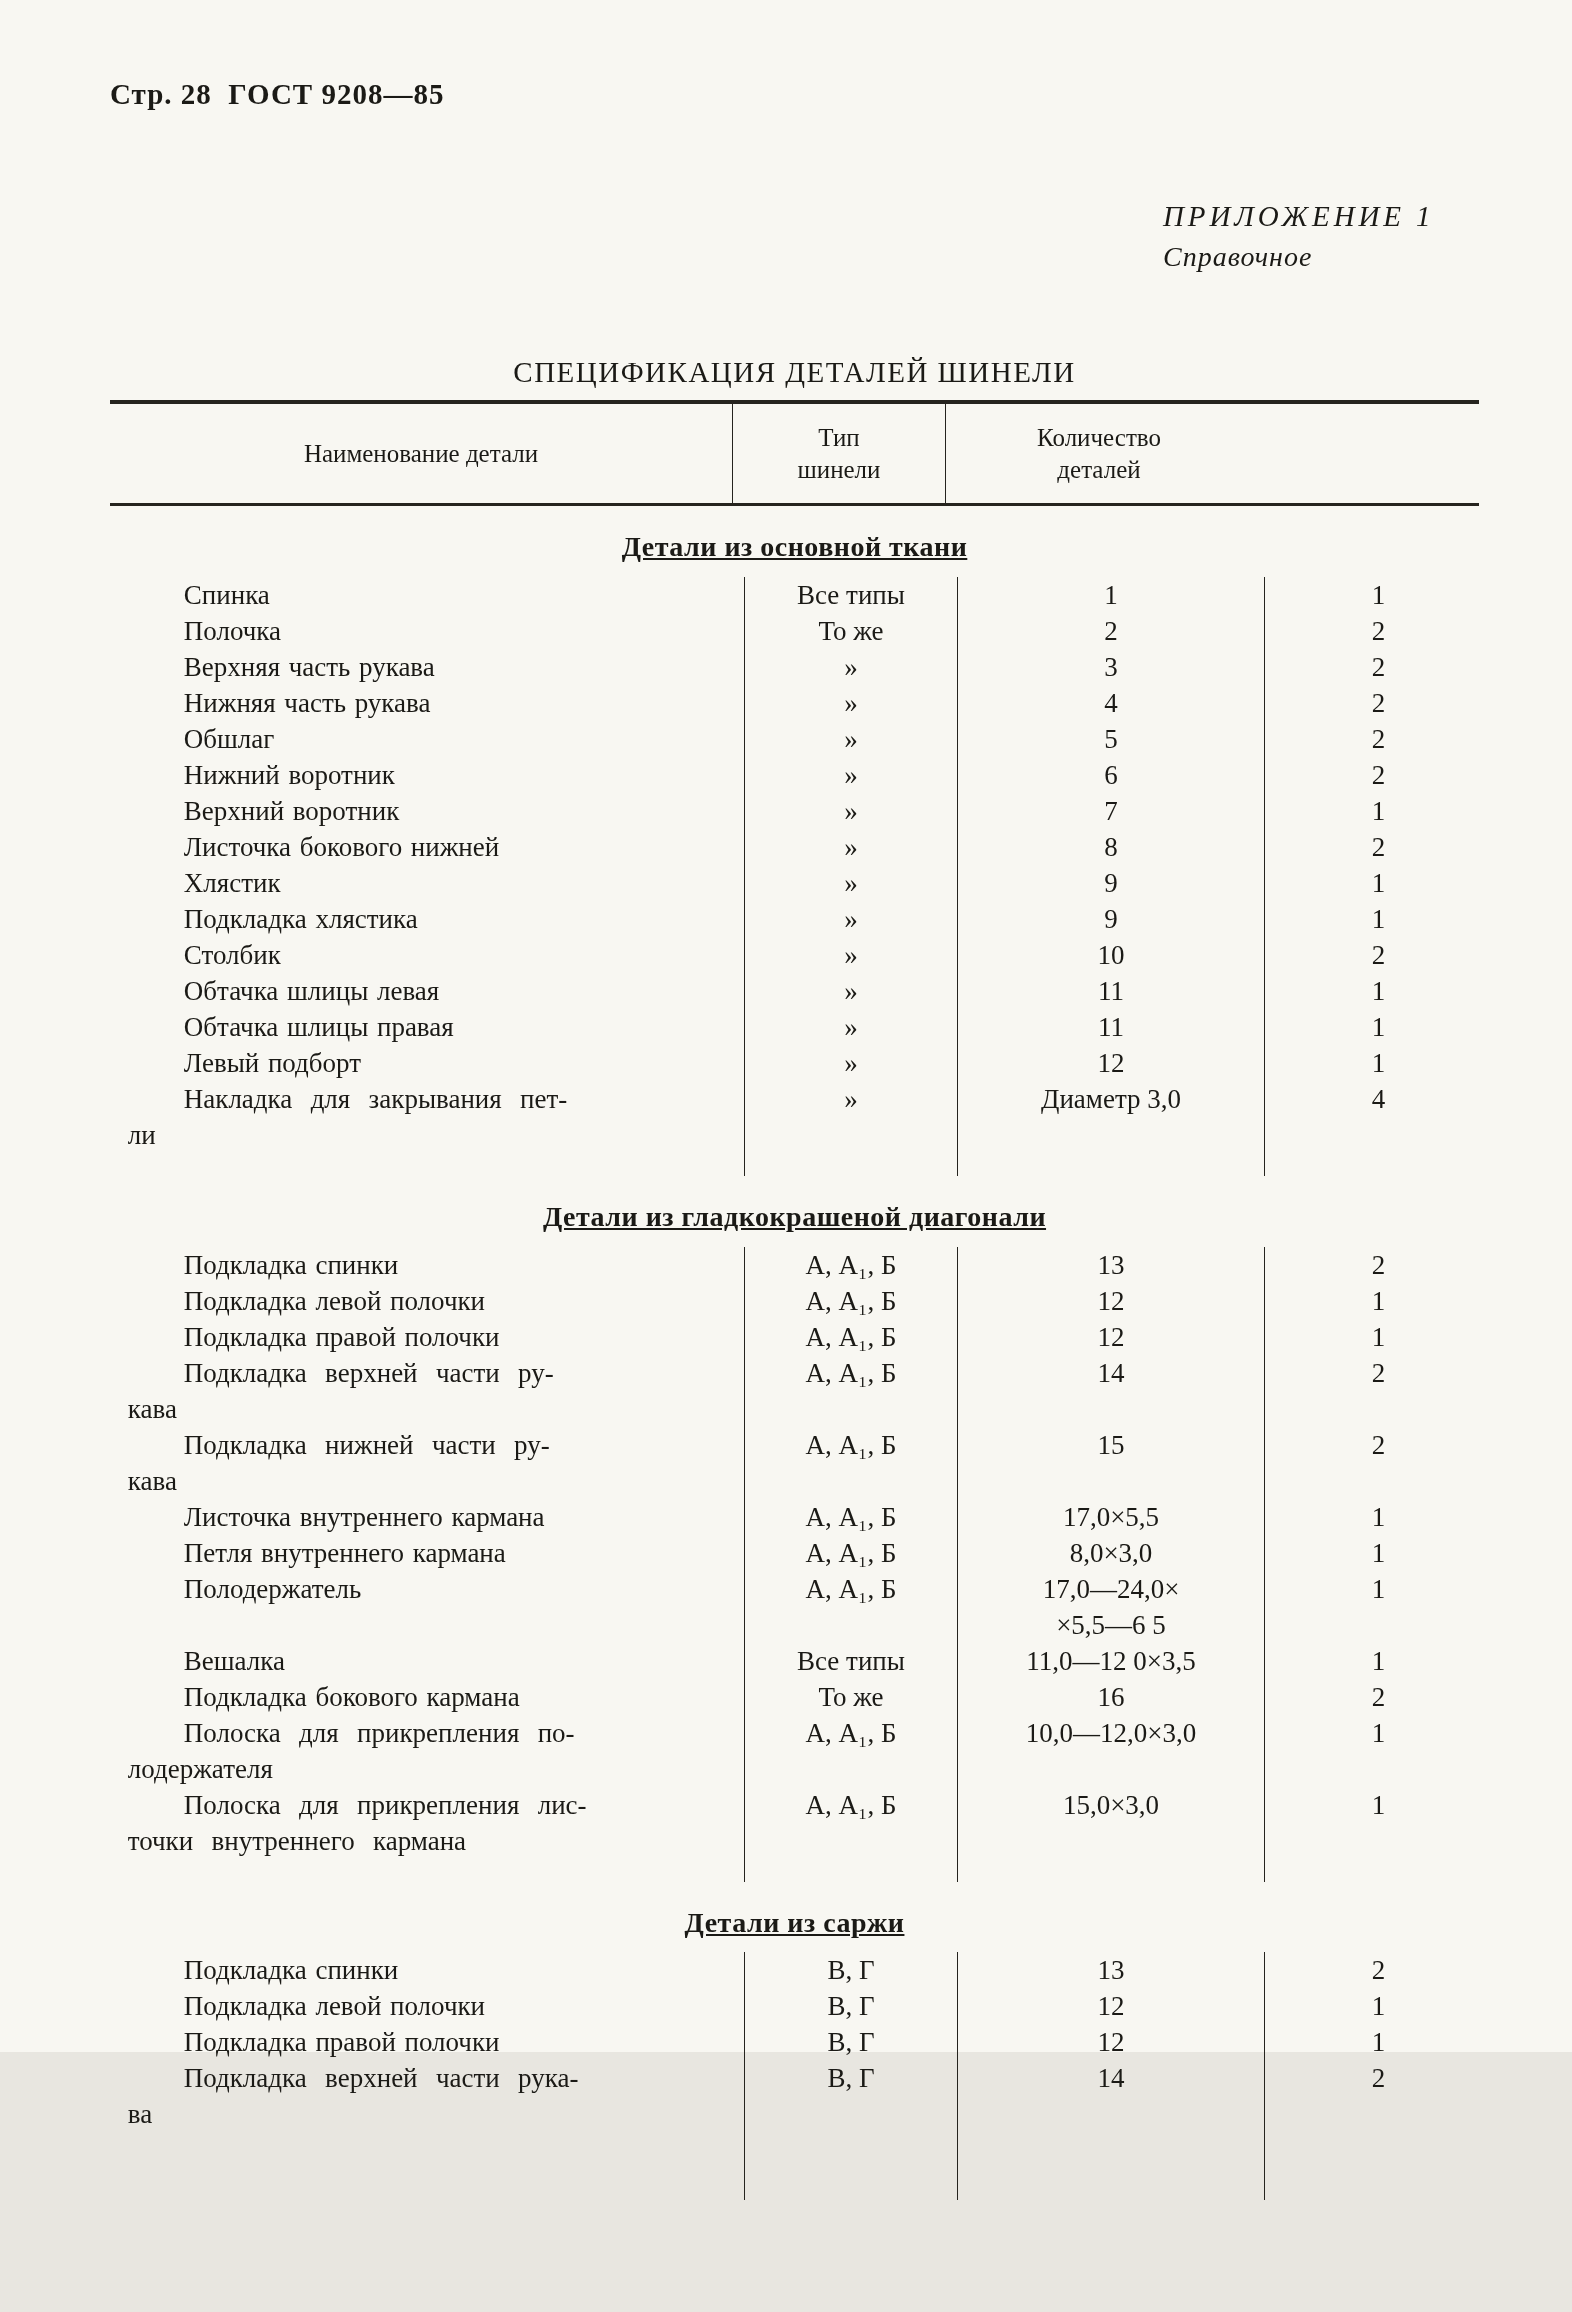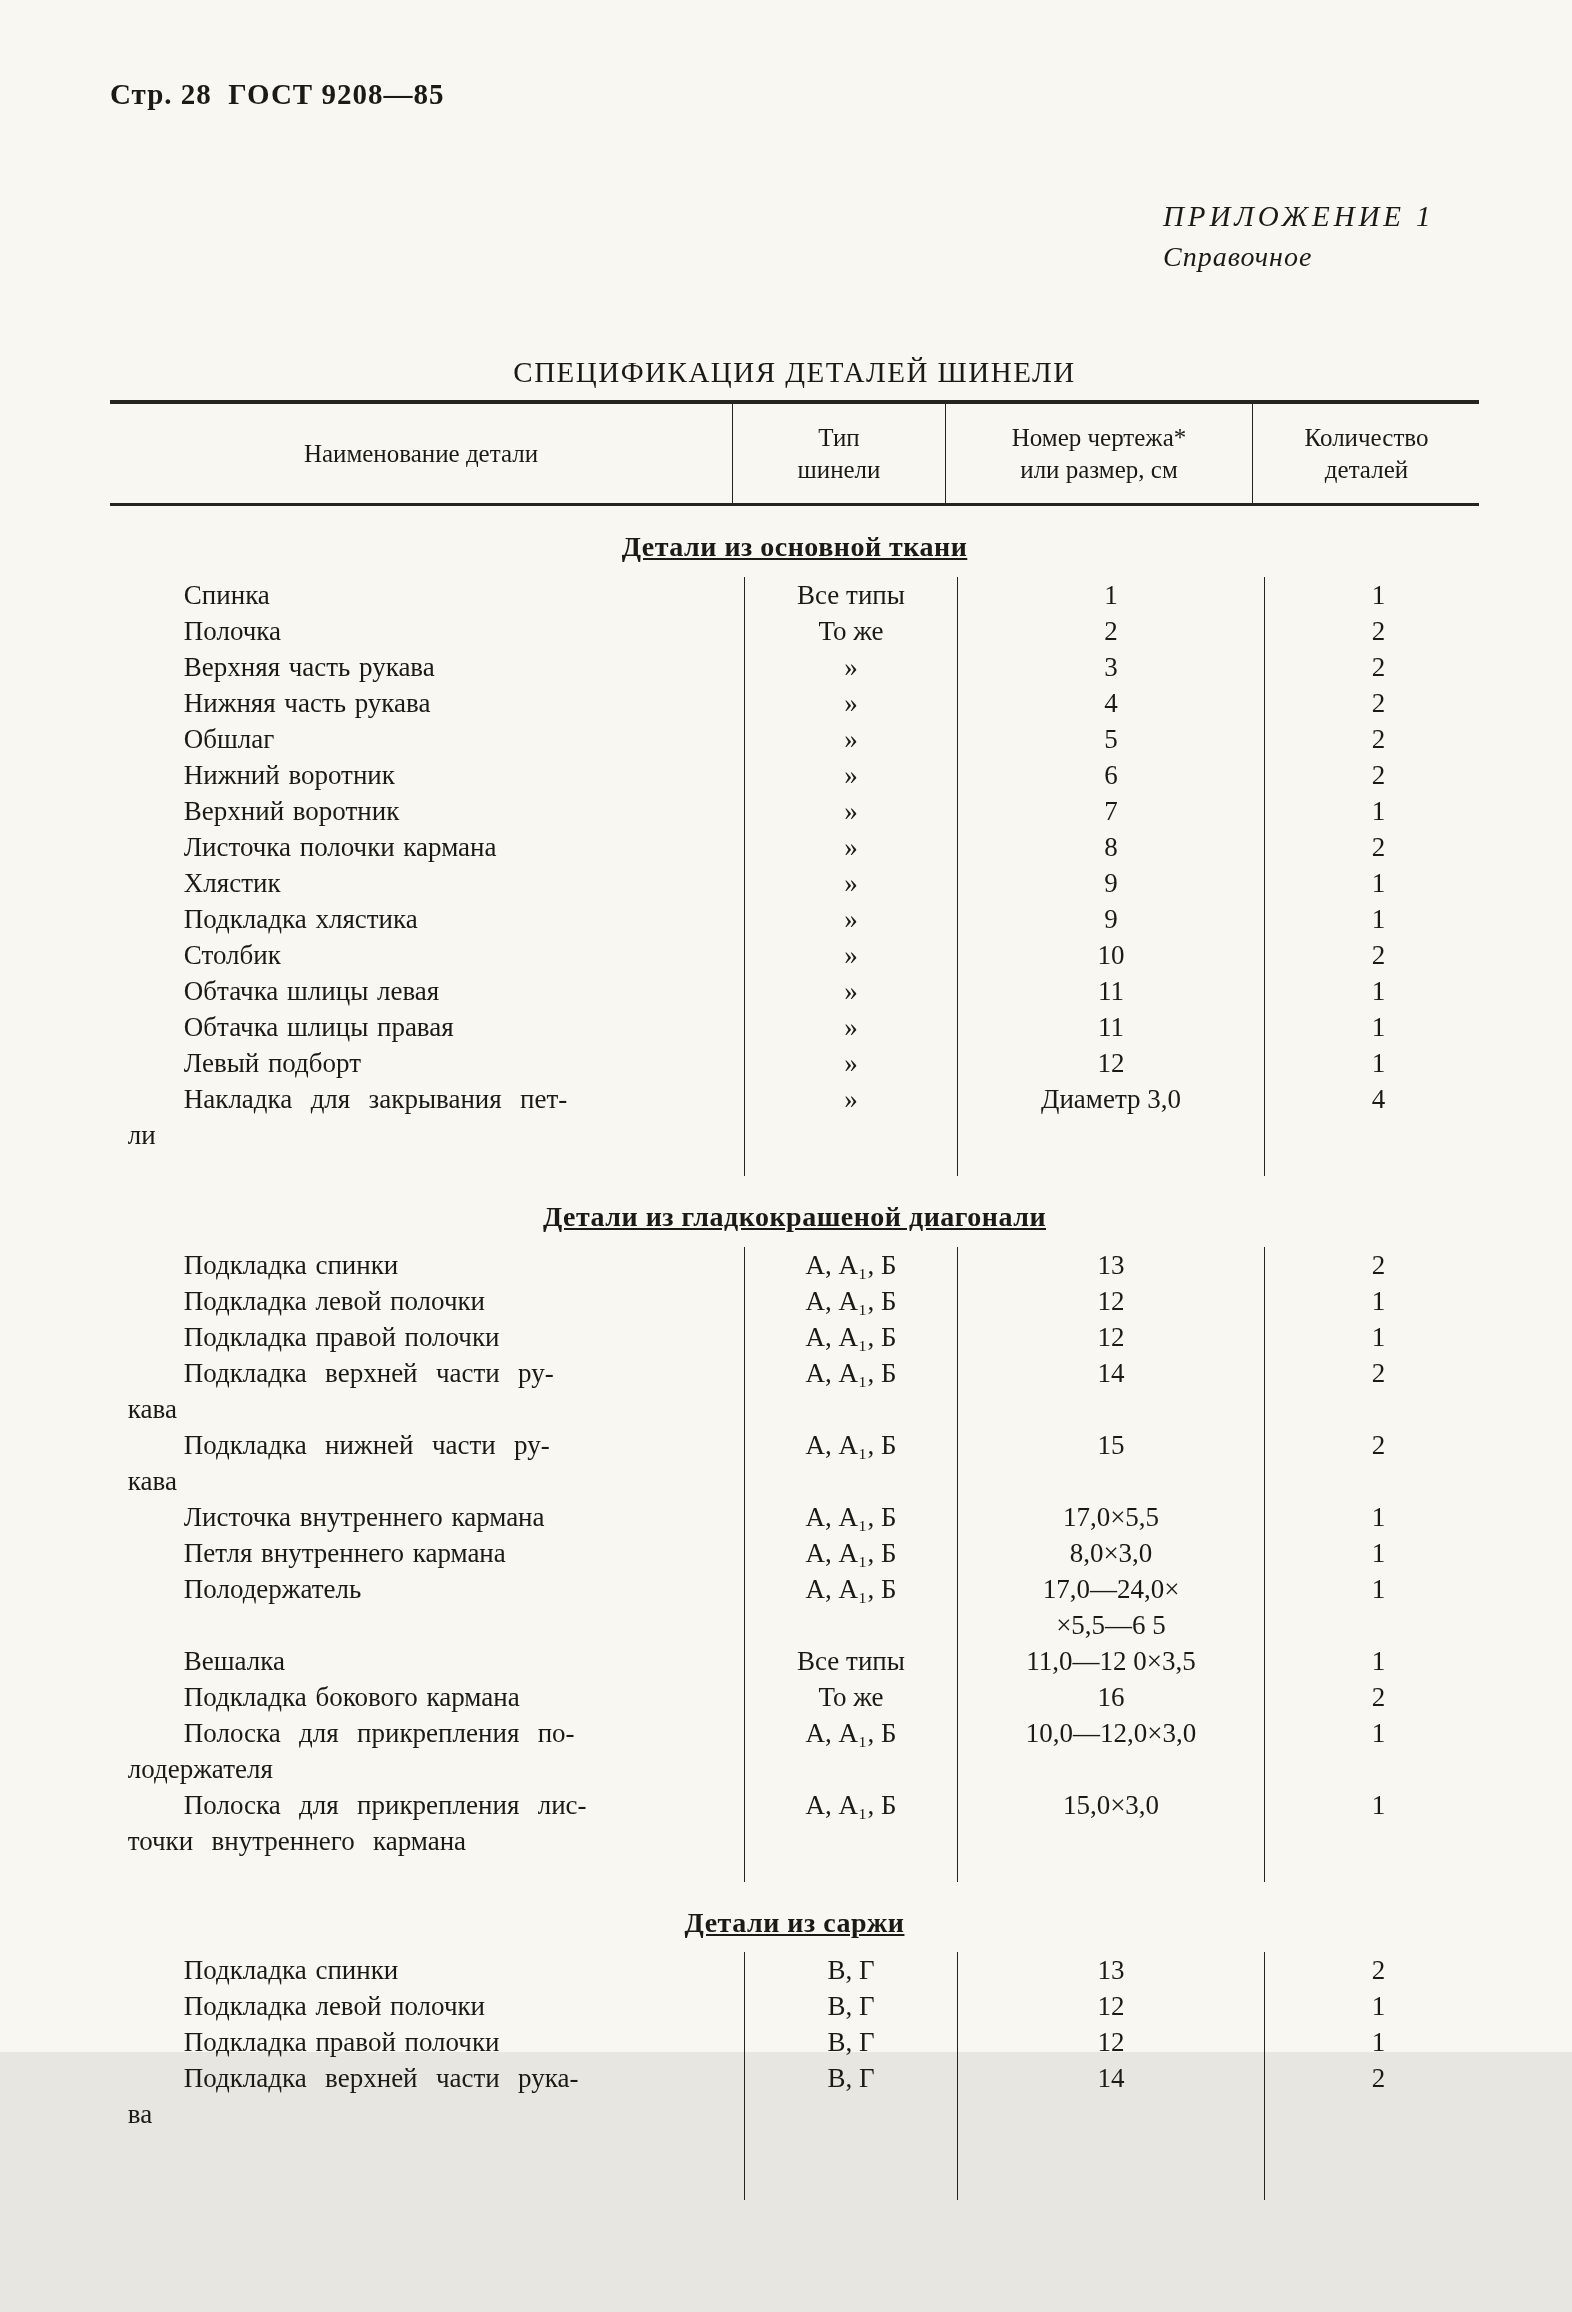--- a/index.html
+++ b/index.html
@@ -108,22 +108,20 @@
     <div class="annex-sub">Справочное</div>
   </div>
 
   <div class="table-title">СПЕЦИФИКАЦИЯ ДЕТАЛЕЙ ШИНЕЛИ</div>
 
   <div class="spec-table">
     <div class="thead" id="thead">
         <div class="hcell c1">Наименование детали</div>
         <div class="hcell c2">Тип
 шинели</div>
-        <div class="hcell c3">Номер чертежа*
-или размер, см</div>
         <div class="hcell c4">Количество
 деталей</div>
       </div>
     <div id="tbody">
         <div class="section-heading">Детали из основной ткани</div>
         <div class="rows">
           <div class="row">
             <div class="cell c1">Спинка</div>
             <div class="cell c2">Все типы</div>
             <div class="cell c3">1</div>
@@ -159,21 +157,21 @@
             <div class="cell c3">6</div>
             <div class="cell c4">2</div>
           </div>
           <div class="row">
             <div class="cell c1">Верхний воротник</div>
             <div class="cell c2">»</div>
             <div class="cell c3">7</div>
             <div class="cell c4">1</div>
           </div>
           <div class="row">
-            <div class="cell c1">Листочка полочки кармана</div>
+            <div class="cell c1">Листочка бокового нижней</div>
             <div class="cell c2">»</div>
             <div class="cell c3">8</div>
             <div class="cell c4">2</div>
           </div>
           <div class="row">
             <div class="cell c1">Хлястик</div>
             <div class="cell c2">»</div>
             <div class="cell c3">9</div>
             <div class="cell c4">1</div>
           </div>

